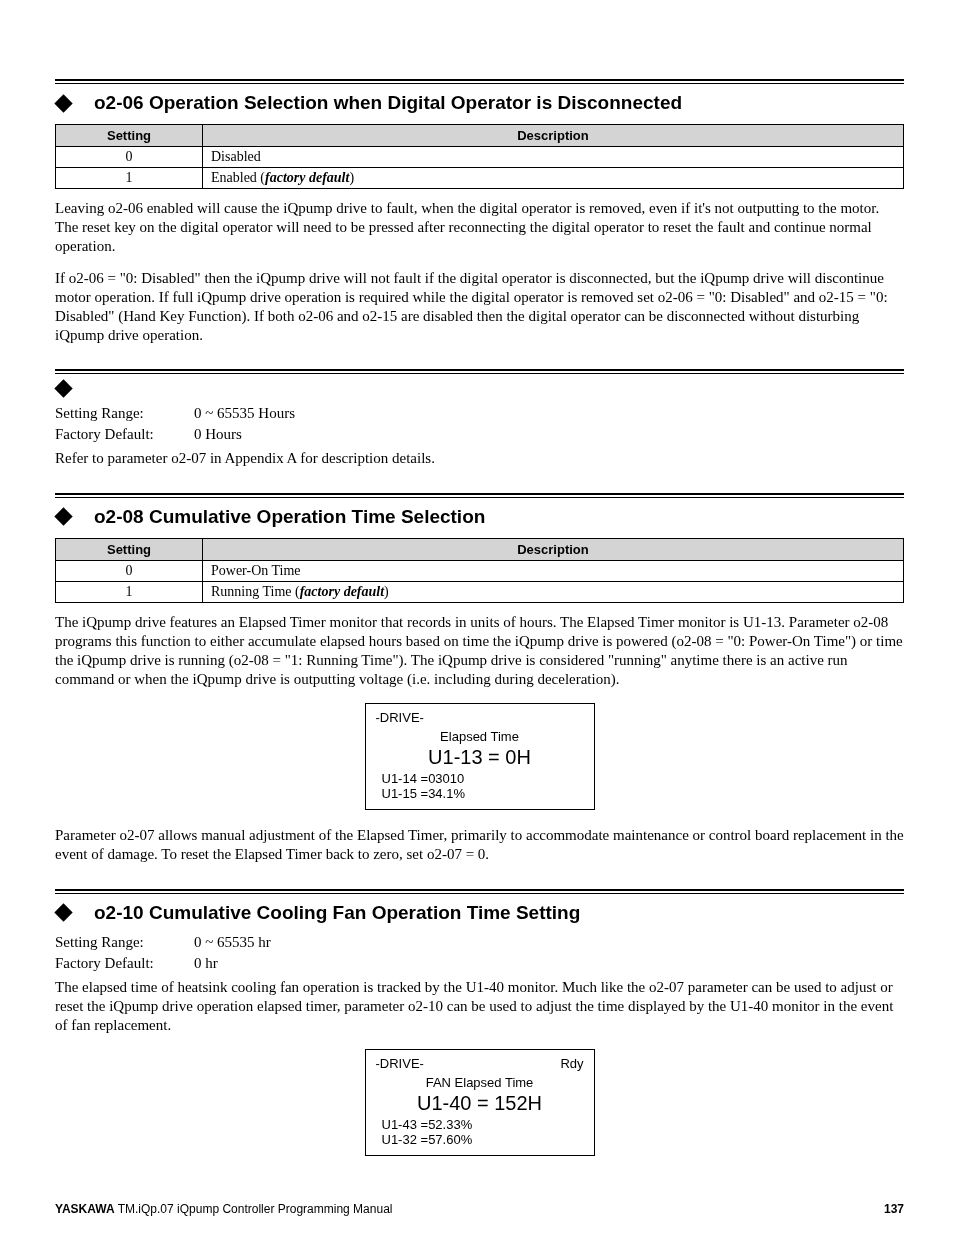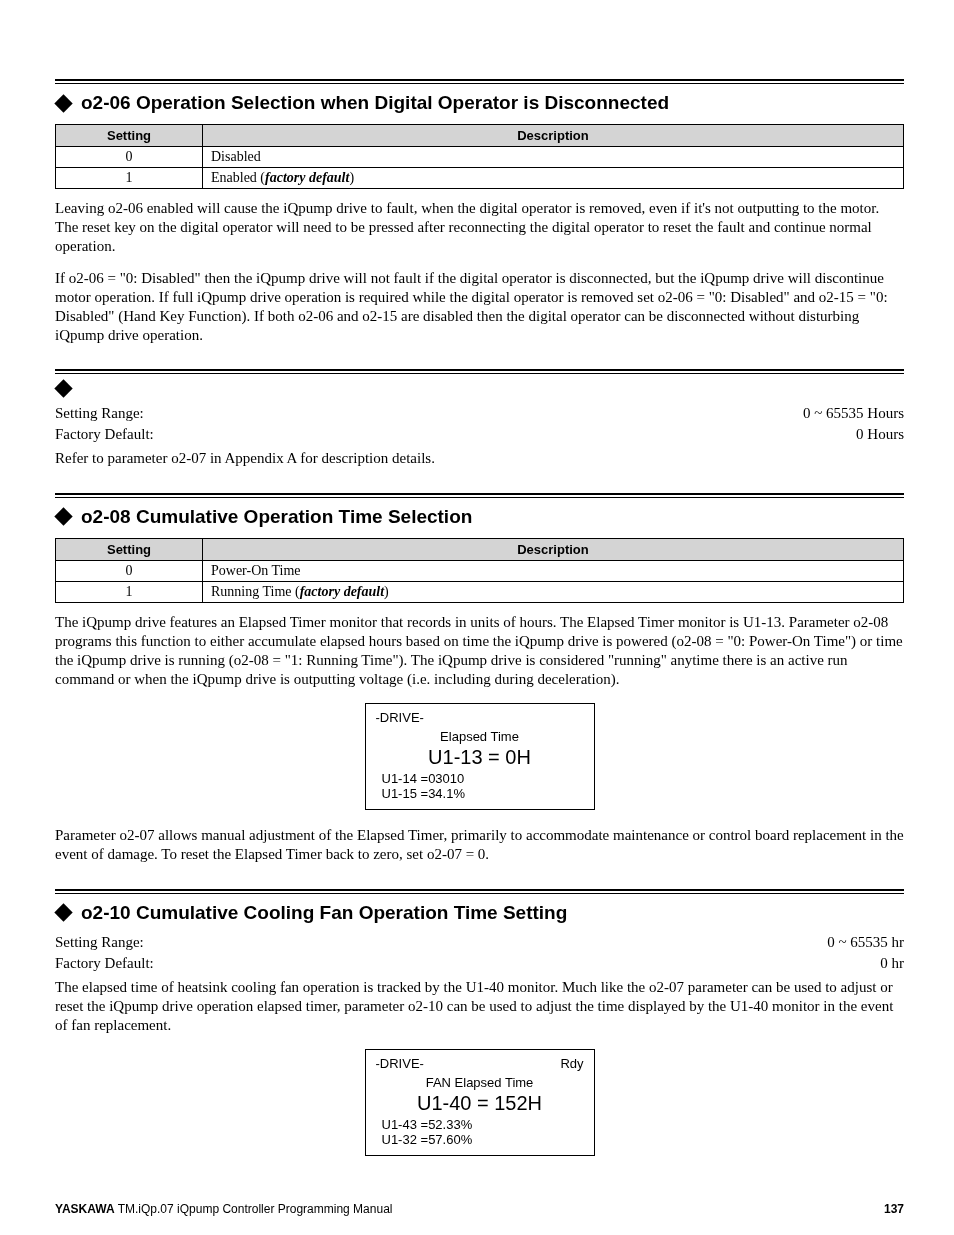--- a/index.html
+++ b/index.html
@@ -14,32 +14,32 @@
   }
   .rule{border-top:2px solid #000;margin-top:24px;}
   .rule-thin{border-top:1px solid #000;margin-top:2px;}
   .sec-head{
     font-family:Arial,Helvetica,sans-serif;
     font-weight:bold;
     font-size:19px;
     margin:8px 0 10px 0;
     display:flex;
     align-items:center;
-    gap:11px;
+    gap:24px;
   }
   .diamond{
     display:inline-block;
     width:13px;height:13px;
     background:#000;
     transform:rotate(45deg);
     flex:0 0 13px;
     margin-left:2px;
   }
   p{margin:6px 0 12px 0;line-height:1.28;}
-  .kv{display:flex;gap:7px;margin:4px 0;justify-content:space-between;}
+  .kv{display:flex;gap:24px;margin:4px 0;}
   .kv .k{min-width:115px;}
   table.setting{
     width:100%;
     border-collapse:collapse;
     font-family:"Times New Roman",Times,serif;
     font-size:14px;
     margin:6px 0 10px 0;
     border-radius:18px;
   }
   table.setting th{

